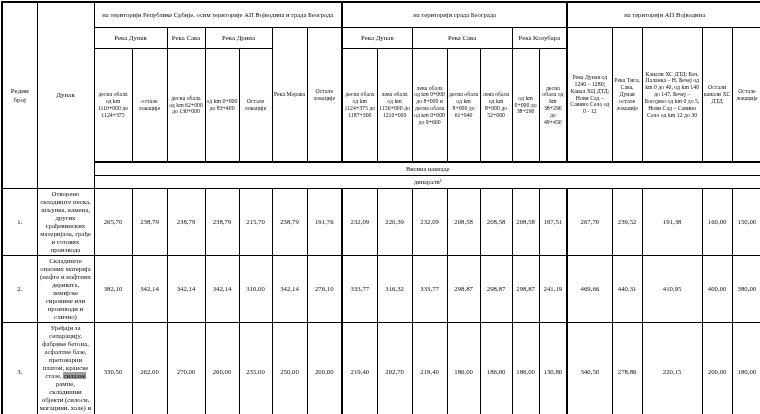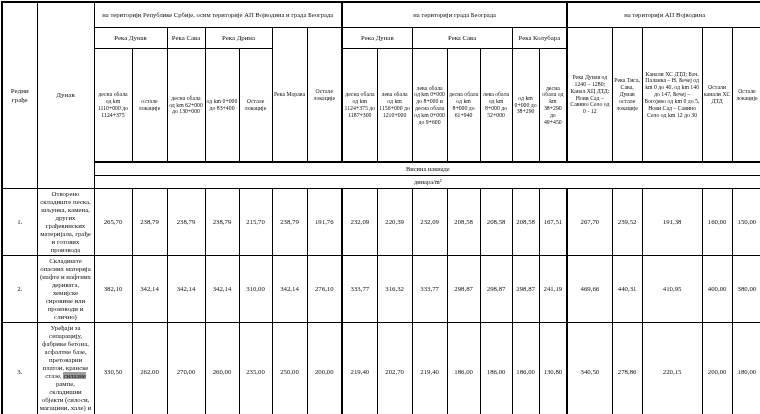--- a/index.html
+++ b/index.html
@@ -48,21 +48,21 @@
         <col style="width:28px">
     <col style="width:45px">
         <col style="width:30px">
         <col style="width:60px">
         <col style="width:30px">
         <col style="width:30px">
   </colgroup>
 
   <tbody>
         <tr>
-    <td class="corner" rowspan="5">Редни грађе</td>
+    <td class="corner" rowspan="5">Редни број</td>
     <td class="corner" rowspan="5">Дунав</td>
     <td class="group" colspan="7">на територији Републике Србије, осим територије АП Војводина и града Београда</td>
     <td class="group gb" colspan="7">на територији града Београда</td>
     <td class="group gb" colspan="5">на територији АП Војводина</td>
   </tr>
 
   <tr>
     <td class="river" colspan="2">Река Дунав</td>
     <td class="river">Река Сава</td>
     <td class="river" colspan="2">Река Дрина</td>

